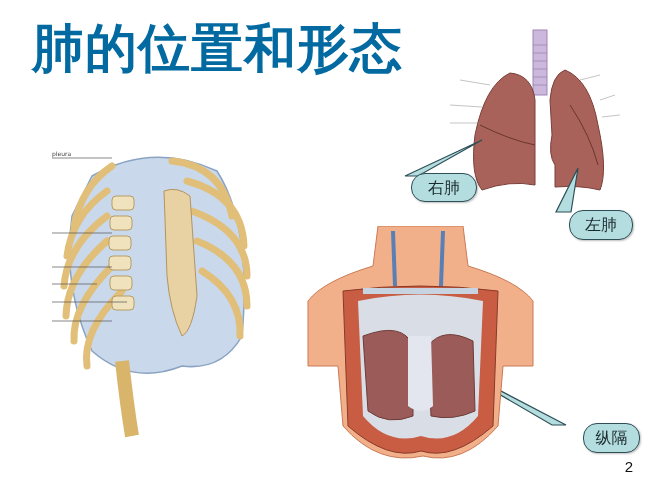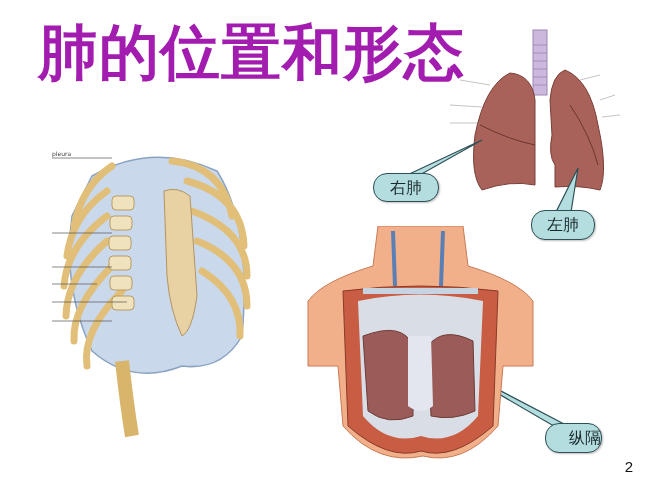--- a/index.html
+++ b/index.html
@@ -1,19 +1,19 @@
 <!DOCTYPE html>
 <html><head>
 <meta charset="utf-8">
 <style>
   html,body{margin:0;padding:0;background:#fff;}
   body{width:667px;height:500px;position:relative;overflow:hidden;font-family:"DejaVu Sans","Liberation Sans",sans-serif;}
-  .title{position:absolute;left:38px;top:22px;font-family:"DejaVu Serif","Liberation Serif",serif;font-size:60px;font-weight:bold;color:#a21caf;letter-spacing:1px;line-height:1;}
+  .title{position:absolute;left:32px;top:22px;font-family:"DejaVu Serif","Liberation Serif",serif;font-size:52px;font-weight:bold;color:#0369a1;letter-spacing:1px;line-height:1;}
   .fig{position:absolute;}
-  .callout{position:absolute;background:#b4dde0;border:1.5px solid #2d4f55;border-radius:14px;font-size:16px;color:#1a2a2c;text-align:center;box-shadow:1px 1px 2px rgba(0,0,0,.25);}
+  .callout{position:absolute;background:#b4dde0;border:1.5px solid #2d4f55;border-radius:14px;font-size:16px;color:#1a2a2c;text-align:center;box-shadow:1px 1px 2px rgba(0,0,0,.25);margin-left:38px;}
   .page-num{position:absolute;right:34px;top:458px;font-family:"Liberation Sans",sans-serif;font-size:15px;color:#111;}
   svg{display:block;}
 </style>
 </head>
 <body>
 
 <div class="title">肺的位置和形态</div>
 
 <div class="fig" style="left:52px;top:136px;width:205px;height:306px;">
   <svg width="205" height="306" viewBox="0 0 205 306">
@@ -112,17 +112,17 @@
     </g>
   </svg>
 </div>
 
 <div class="callout" style="left:373px;top:173px;width:64px;height:27px;line-height:27px;">
   <span>右肺</span>
 </div>
 <div class="callout" style="left:531px;top:210px;width:62px;height:28px;line-height:28px;text-align:center;">
   <span>左肺</span>
 </div>
-<div class="callout" style="left:545px;top:423px;width:55px;height:28px;line-height:28px;text-align:right;">
+<div class="callout" style="left:545px;top:423px;width:55px;height:28px;line-height:28px;">
   <span>纵隔</span>
 </div>
 
 <div class="page-num">2</div>
 
 </body></html>

